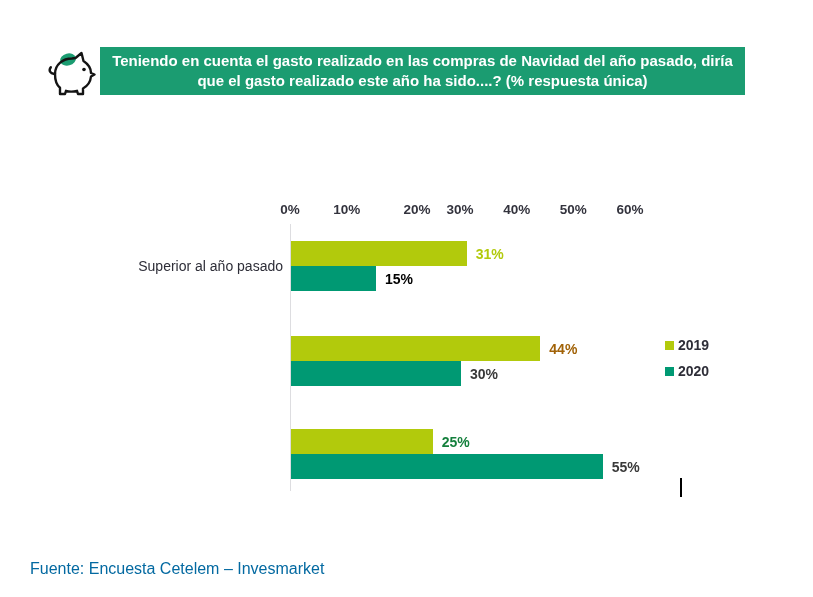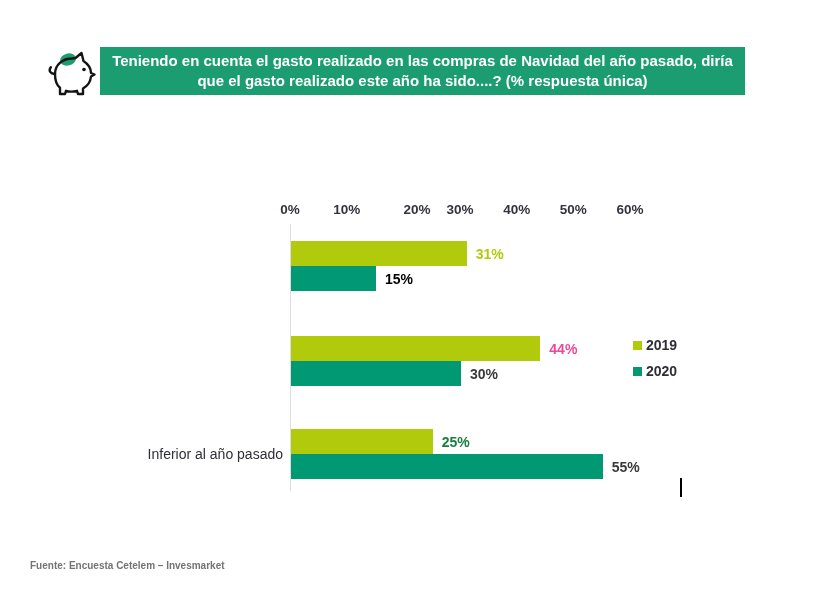--- a/index.html
+++ b/index.html
@@ -23,26 +23,26 @@
   .cat-label{
     position:absolute;left:40px;width:243px;height:20px;line-height:20px;
     text-align:right;font-size:14px;color:#2e2e38;white-space:nowrap;
   }
   .bar{position:absolute;left:291px;height:25px;}
   .val-label{
     position:absolute;height:25px;display:flex;align-items:center;
     font-size:14px;font-weight:bold;white-space:nowrap;text-align:right;
   }
   .legend{position:absolute;left:633px;top:336px;}
-  .legend-item{display:flex;align-items:center;height:18px;margin-bottom:8px;}
+  .legend-item{display:flex;align-items:center;height:18px;margin-bottom:8px;margin-left:32px;}
   .legend-swatch{width:9px;height:9px;margin-right:4px;flex:0 0 auto;}
   .legend-label{font-size:14px;font-weight:bold;color:#2e2e38;line-height:18px;}
   .text-cursor{position:absolute;left:680px;top:478px;width:1.5px;height:19px;background:#000;}
   .source{
-    position:absolute;left:30px;top:560px;font-size:10px;color:#737373;white-space:nowrap;font-weight:bold;
+    position:absolute;left:30px;top:560px;font-size:16px;color:#0369a1;white-space:nowrap;
   }
 </style>
 </head>
 <body>
 
 <div class="piggy">
   <svg width="52" height="50" viewBox="0 0 52 50" aria-hidden="true">
     <ellipse id="coin" cx="24" cy="10.5" rx="8" ry="6" transform="rotate(-14 24 10.5)" fill="#1b9c71"></ellipse>
     <g fill="none" stroke="#141414" stroke-width="2.4" stroke-linejoin="round" stroke-linecap="round">
       <path d="M11 25 C 11 15.5, 19 9.5, 28 9.5 L 31.5 9 L 37.5 4 L 39.5 12
@@ -62,29 +62,29 @@
 
 <div id="chart">
     <div class="tick" style="left: 290px;">0%</div>
     <div class="tick" style="left: 346.667px;">10%</div>
     <div class="tick" style="left: 383px; margin-left: 34px;">20%</div>
     <div class="tick" style="left: 460px;">30%</div>
     <div class="tick" style="left: 516.667px;">40%</div>
     <div class="tick" style="left: 573.333px;">50%</div>
     <div class="tick" style="left: 630px;">60%</div>
     <div class="axis-line"></div>
+    <div class="cat-label" style="top: 256px;">Superior al año pasado</div>
     <div class="bar" style="top: 241px; width: 175.667px; background: rgb(178, 202, 12);"></div>
     <div class="val-label" style="left: 475.667px; top: 241px; color: rgb(178, 202, 12);">31%</div>
     <div class="bar" style="top: 266px; width: 85px; background: rgb(0, 153, 115);"></div>
     <div class="val-label" style="left: 385px; top: 266px; color: #000000;">15%</div>
     <div class="bar" style="top: 336px; width: 249.333px; background: rgb(178, 202, 12);"></div>
-    <div class="val-label" style="left: 549.333px; top: 336px; color: #ec4899;">44%</div>
+    <div class="val-label" style="left: 549.333px; top: 336px; color: #a16207;">44%</div>
     <div class="bar" style="top: 361px; width: 170px; background: rgb(0, 153, 115);"></div>
     <div class="val-label" style="left: 470px; top: 361px; color: rgb(58, 58, 58);">30%</div>
-    <div class="cat-label" style="top: 444px;">Inferior al año pasado</div>
     <div class="bar" style="top: 429px; width: 141.667px; background: rgb(178, 202, 12);"></div>
     <div class="val-label" style="left: 441.667px; top: 429px; color: #15803d;">25%</div>
     <div class="bar" style="top: 454px; width: 311.667px; background: rgb(0, 153, 115);"></div>
     <div class="val-label" style="left: 611.667px; top: 454px; color: rgb(58, 58, 58);">55%</div>
     <div class="legend">
       <div class="legend-item">
         <span class="legend-swatch" style="background: rgb(178, 202, 12);"></span>
         <span class="legend-label">2019</span>
       </div>
       <div class="legend-item">

